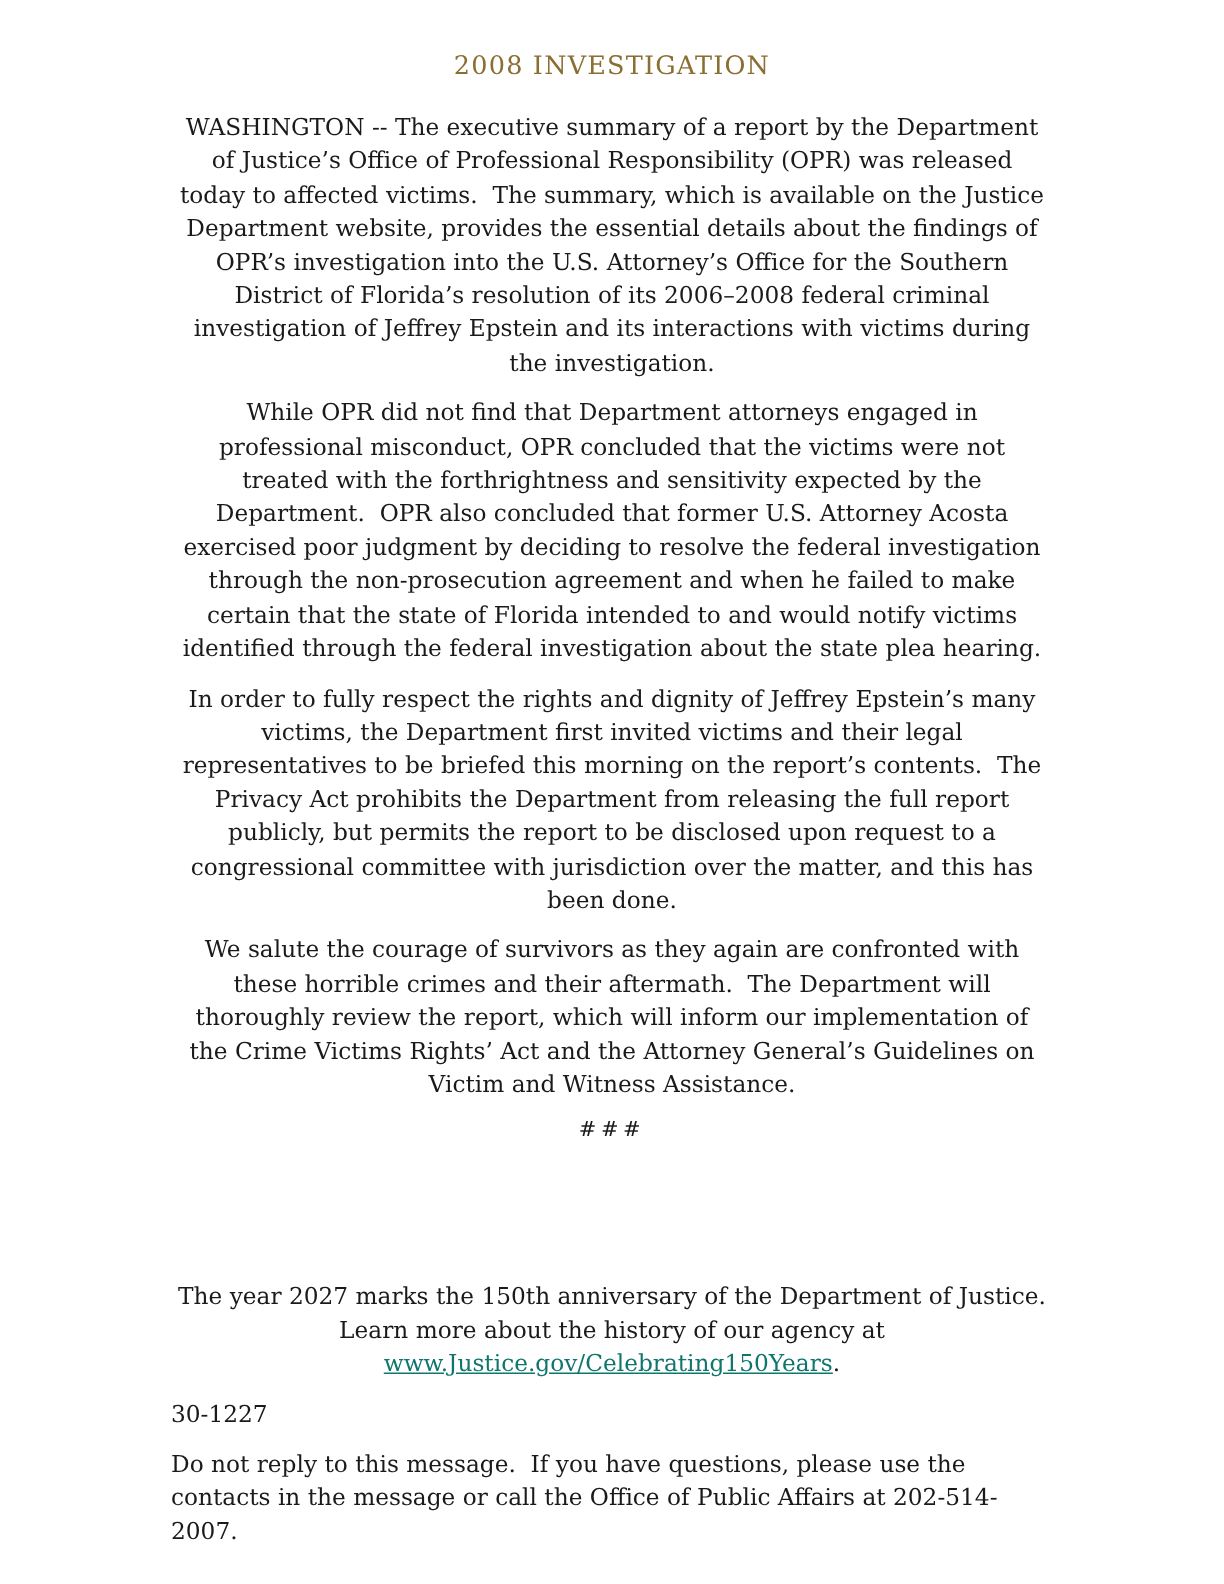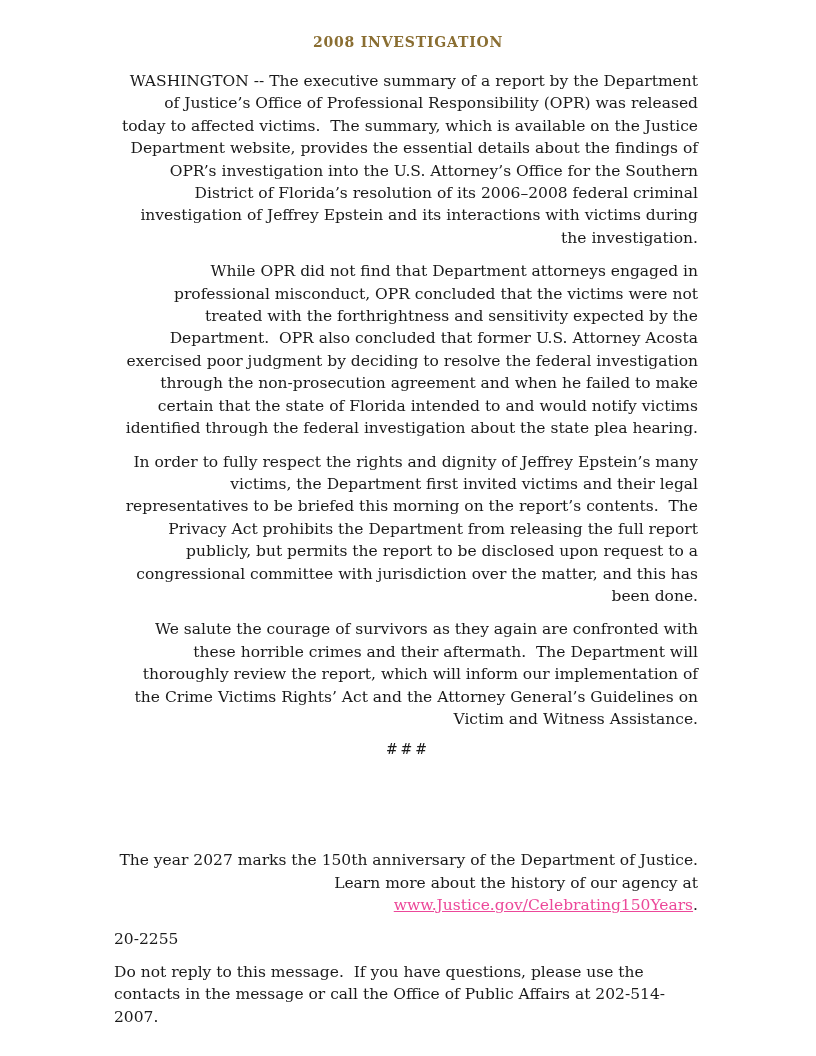--- a/index.html
+++ b/index.html
@@ -14,46 +14,46 @@
     color: #1a1a1a;
     overflow: hidden;
   }
   .page {
     box-sizing: border-box;
     width: 816px;
     height: 1056px;
     padding: 34px 118px 0 118px;
   }
   .doc-title {
-    font-size: 14px;
-    font-weight: bold;
+    font-size: 17px;
+    font-weight: normal;
     text-align: center;
     color: #8a6e32;
     letter-spacing: 0.8px;
     margin: 0 0 20px 0;
   }
   .para {
     font-size: 15.5px;
     line-height: 22.4px;
     margin: 0 0 11px 0;
     white-space: pre-wrap;
-    text-align: right;
+    text-align: center;
   }
   .separator {
     font-size: 14px;
     text-align: center;
     letter-spacing: 3px;
     margin: 10px 0 0 0;
     color: #1a1a1a;
   }
   .anniversary {
     margin-top: 92px;
   }
   .link {
-    color: #ec4899;
+    color: #0f766e;
     text-decoration: underline;
     cursor: pointer;
   }
   .footer-block {
     margin-left: -4px; 
   }
   .office-label {
     font-size: 15.5px;
     line-height: 22.4px;
     margin: 50px 0 0 0;
@@ -84,18 +84,18 @@
   <p class="para">In order to fully respect the rights and dignity of Jeffrey Epstein’s many victims, the Department first invited victims and their legal representatives to be briefed this morning on the report’s contents.  The Privacy Act prohibits the Department from releasing the full report publicly, but permits the report to be disclosed upon request to a congressional committee with jurisdiction over the matter, and this has been done.</p>
 
   <p class="para">We salute the courage of survivors as they again are confronted with these horrible crimes and their aftermath.  The Department will thoroughly review the report, which will inform our implementation of the Crime Victims Rights’ Act and the Attorney General’s Guidelines on Victim and Witness Assistance.</p>
 
   <p class="separator">###</p>
 
   <p class="para anniversary"><span>The year 2027 marks the 150th anniversary of the Department of Justice.  Learn more about the history of our agency at </span><a href="#" class="link">www.Justice.gov/Celebrating150Years</a><span>.</span></p>
 
   <div class="footer-block">
 
-    <p class="release-number">20-2255</p>
+    <p class="release-number">30-1227</p>
 
     <p class="notice">Do not reply to this message.  If you have questions, please use the contacts in the message or call the Office of Public Affairs at 202-514-2007.</p>
   </div>
 
 </div>
 
 </body></html>

